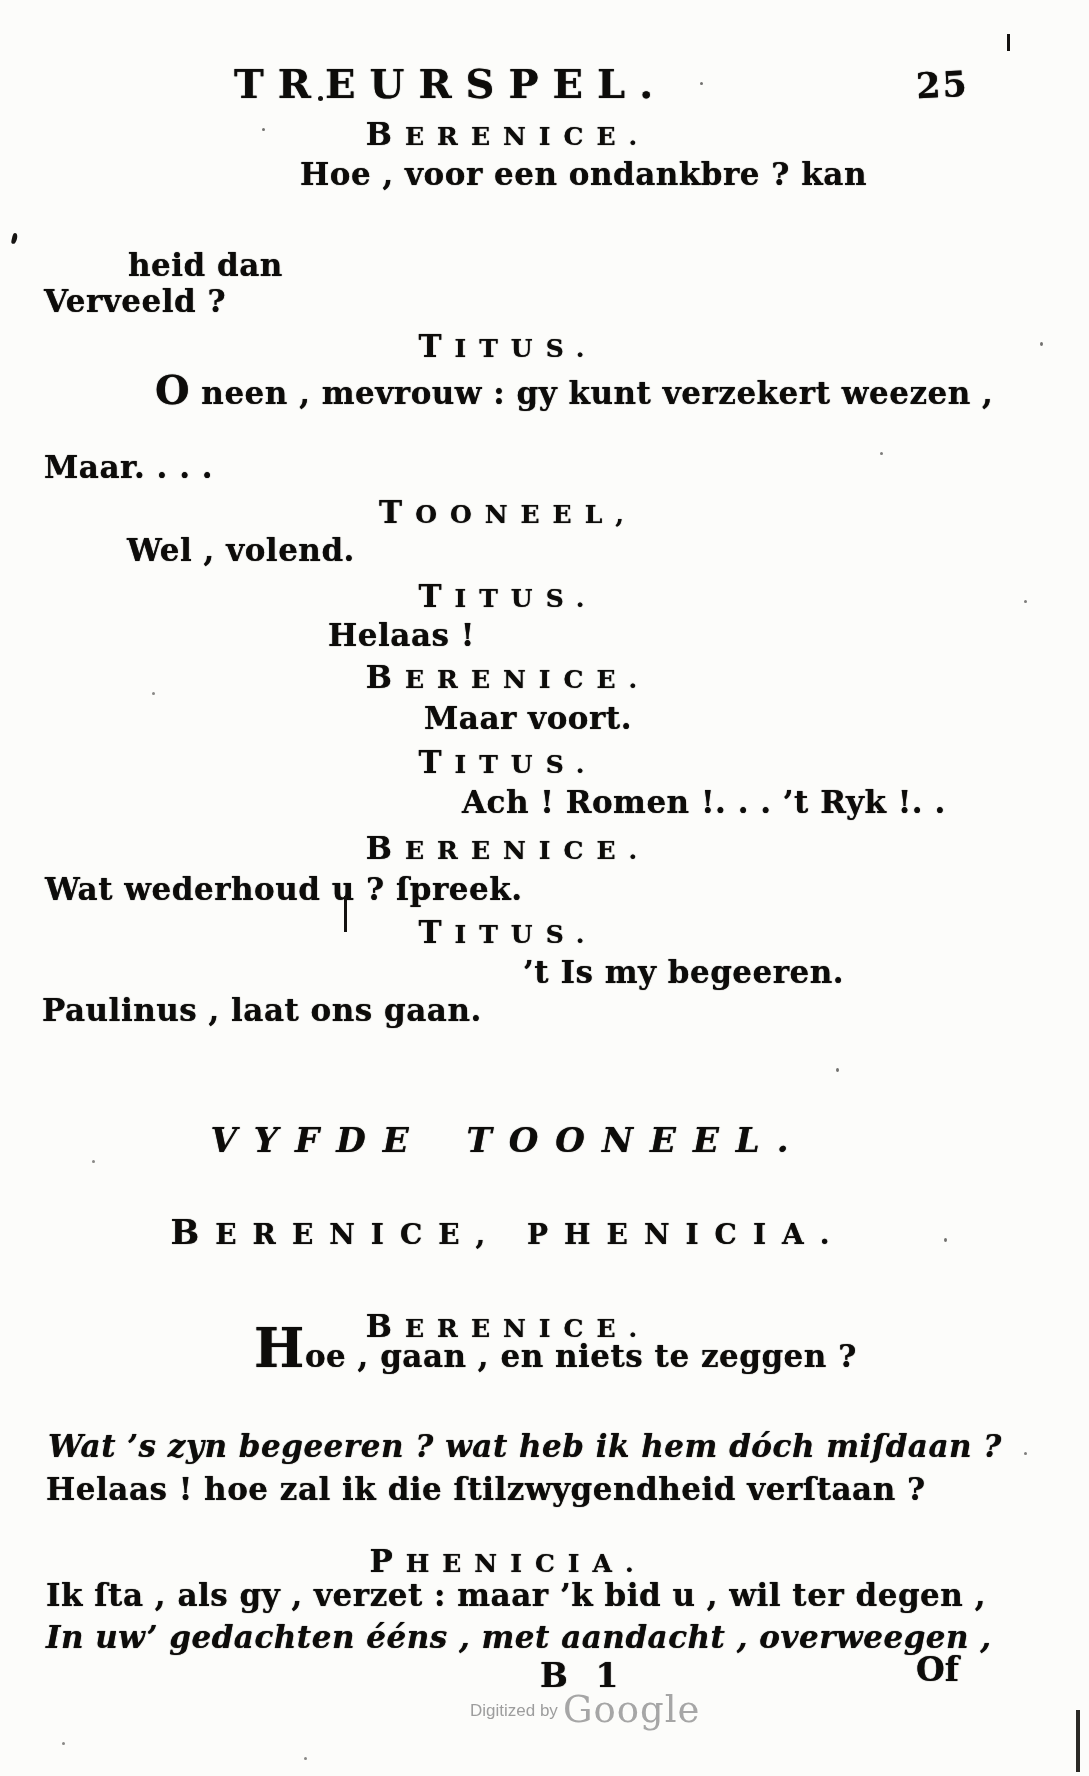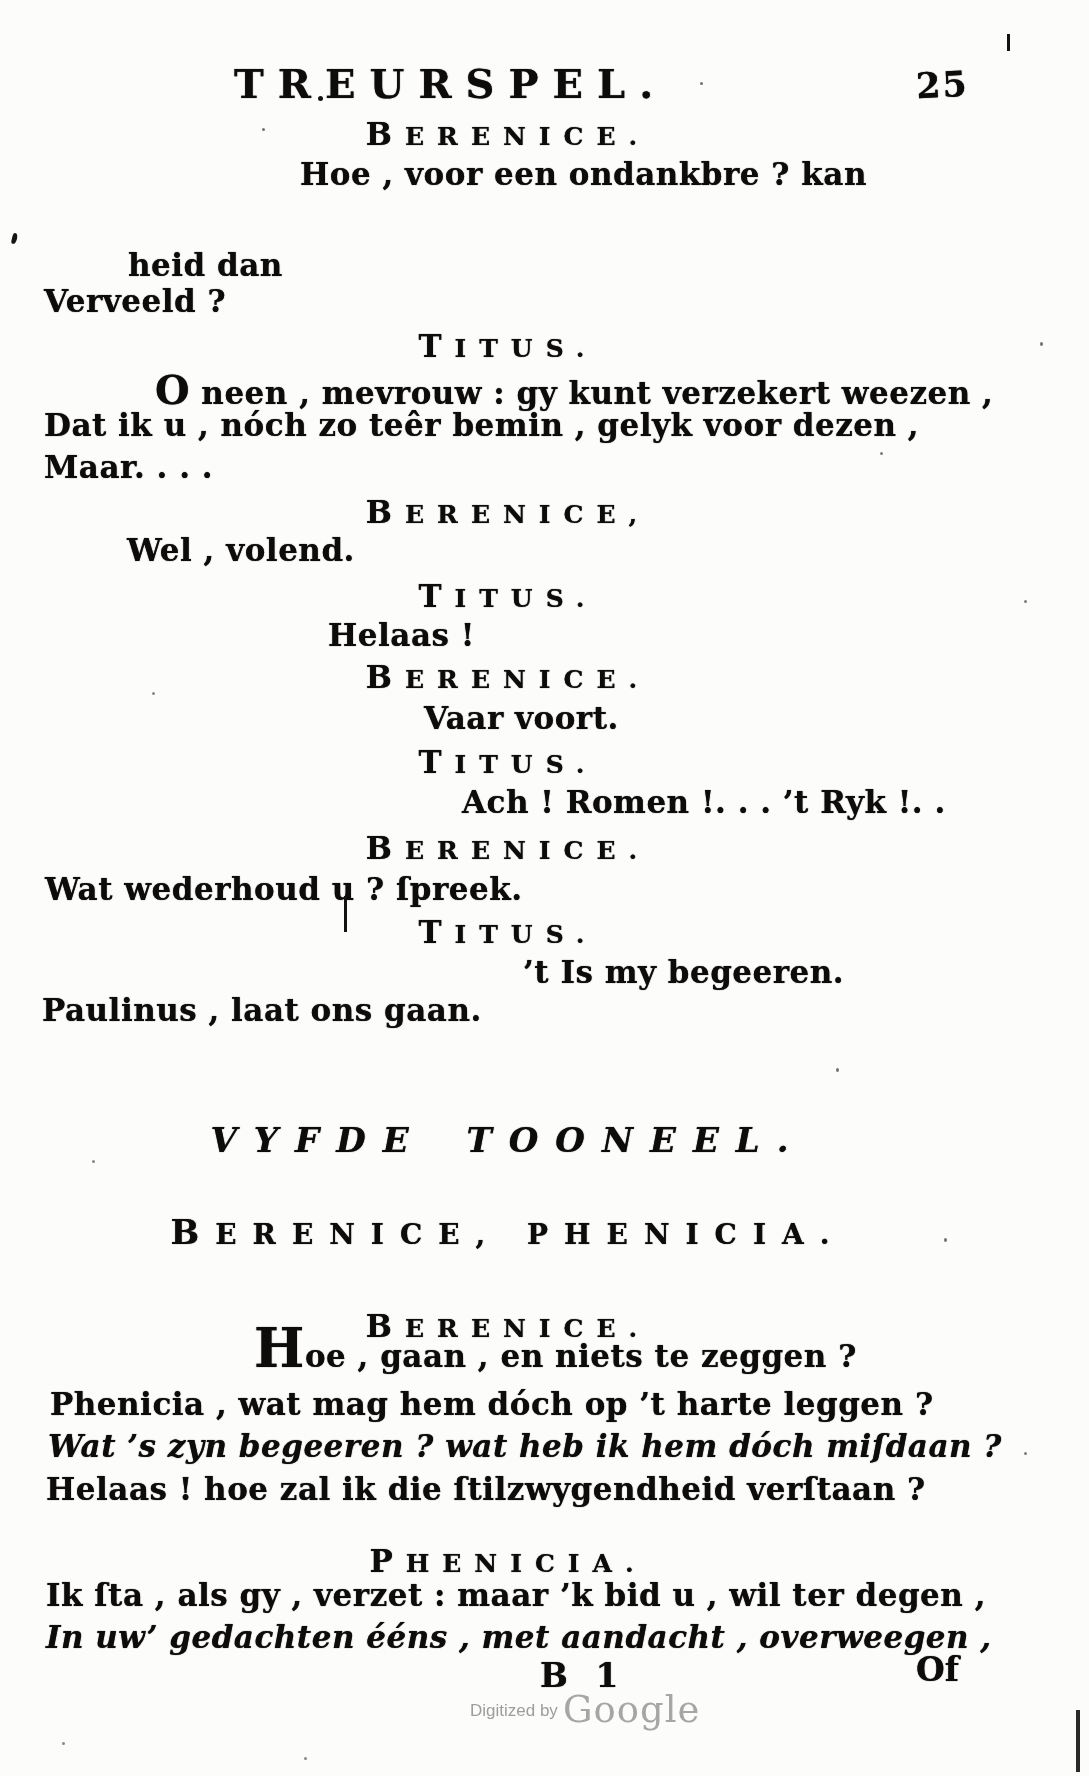--- a/index.html
+++ b/index.html
@@ -90,42 +90,40 @@
 
   <div class="header-title">TREURSPEL.</div>
   <div class="page-number">25</div>
 
   <div class="line speaker" style="top:116px;">BERENICE.</div>
   <div class="line verse" style="left:300px; top:156px;">Hoe , voor een ondankbre ? kan</div>
   <div class="line verse" style="left:128px; top:247px;">heid dan</div>
   <div class="line verse" style="left:44px;  top:283px;">Verveeld ?</div>
   <div class="line speaker" style="top:328px;">TITUS.</div>
   <div class="line verse capline" style="left:155px; top:367px;">O neen , mevrouw :  gy kunt verzekert weezen ,</div>
-  <div class="line verse" style="left:44px;  top:407px;">Dat ik u , nóch zo teêr bemin ,  gelyk voor dezen ,</div>
   <div class="line verse" style="left:44px;  top:449px;">Maar. . . .</div>
-  <div class="line speaker" style="top:494px;">BERENICE,</div>
+  <div class="line speaker" style="top:494px;">TOONEEL,</div>
   <div class="line verse" style="left:127px; top:532px;">Wel , volend.</div>
   <div class="line speaker" style="top:578px;">TITUS.</div>
   <div class="line verse" style="left:328px; top:617px;">Helaas !</div>
   <div class="line speaker" style="top:659px;">BERENICE.</div>
-  <div class="line verse" style="left:424px; top:700px;">Vaar voort.</div>
+  <div class="line verse" style="left:424px; top:700px;">Maar voort.</div>
   <div class="line speaker" style="top:744px;">TITUS.</div>
   <div class="line verse" style="left:462px; top:784px;">Ach ! Romen !. . . ’t Ryk !. .</div>
   <div class="line speaker" style="top:830px;">BERENICE.</div>
   <div class="line verse" style="left:45px;  top:871px;">Wat wederhoud u ? ſpreek.</div>
   <div class="line speaker" style="top:914px;">TITUS.</div>
   <div class="line verse" style="left:523px; top:954px;">’t Is my begeeren.</div>
   <div class="line verse" style="left:42px;  top:992px;">Paulinus , laat ons gaan.</div>
 
   <div class="line scene" style="top:1120px;">VYFDE TOONEEL.</div>
   <div class="line cast" style="top:1212px;">BERENICE, PHENICIA.</div>
 
   <div class="line speaker" style="top:1308px;">BERENICE.</div>
   <div class="line verse bigcap" style="left:254px; top:1338px;">Hoe , gaan , en niets te zeggen ?</div>
-  <div class="line verse" style="left:50px;  top:1386px;">Phenicia , wat mag hem dóch op ’t harte leggen ?</div>
   <div class="line verse" style="left:48px;  top:1428px;font-style:italic;">Wat ’s zyn begeeren ? wat heb ik hem dóch miſdaan ?</div>
   <div class="line verse" style="left:46px;  top:1471px;">Helaas ! hoe zal ik die ſtilzwygendheid verſtaan ?</div>
   <div class="line speaker" style="top:1543px;">PHENICIA.</div>
   <div class="line verse" style="left:46px;  top:1577px;">Ik ſta , als gy , verzet :  maar ’k bid u , wil ter degen ,</div>
   <div class="line verse" style="left:46px;  top:1619px;font-style:italic;">In uw’ gedachten ééns , met aandacht , overweegen ,</div>
 
   <div class="signature">B 1</div>
   <div class="catchword">Of</div>
 
   <div class="watermark">

